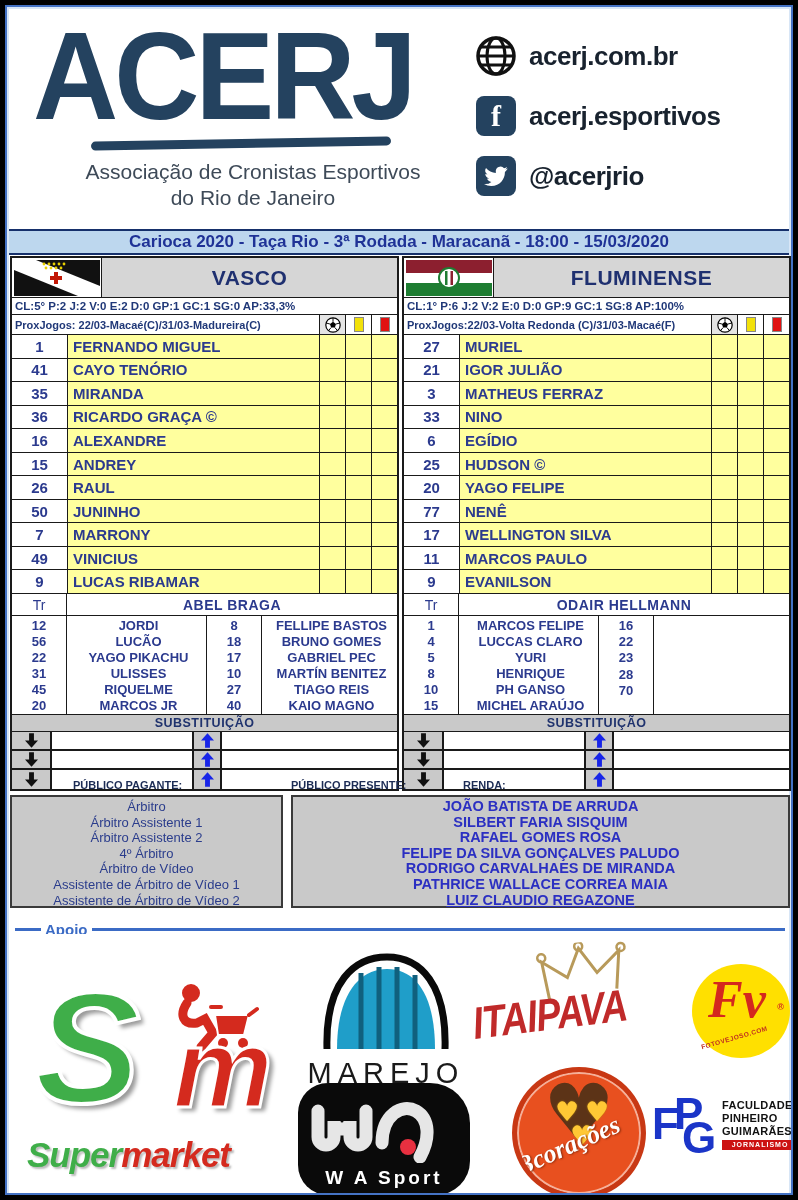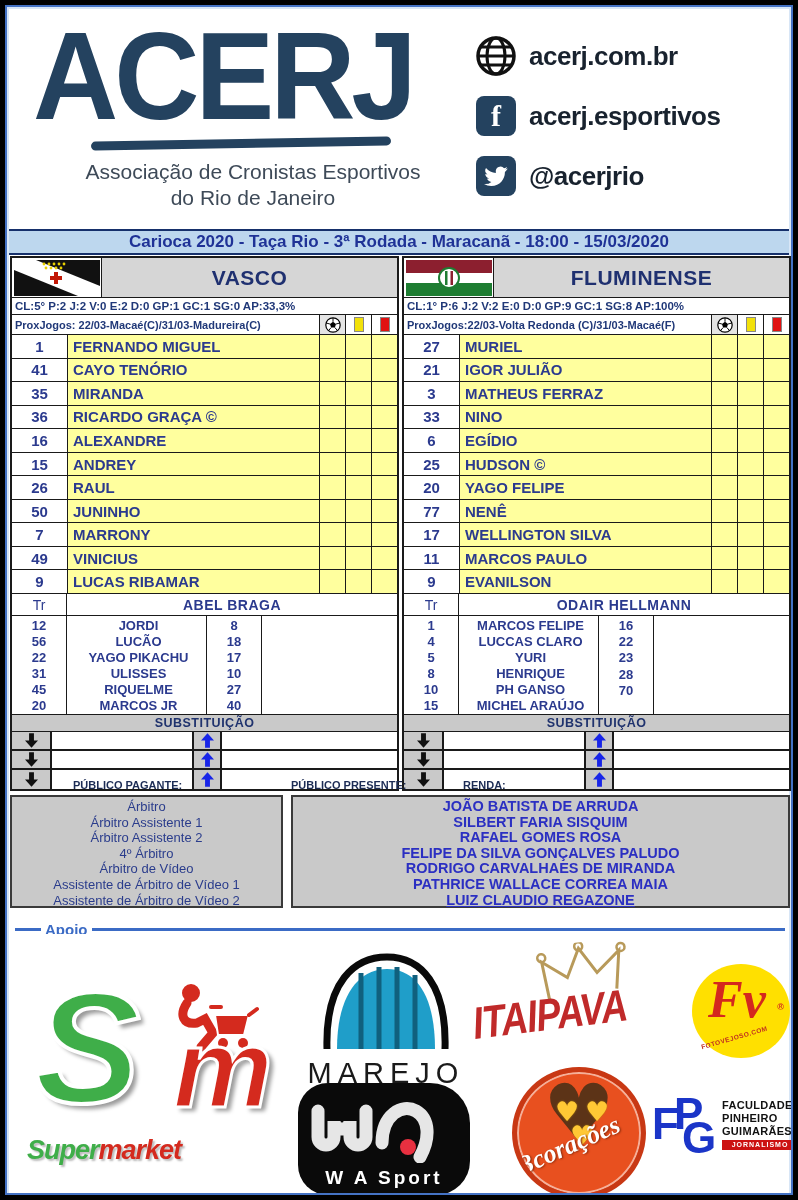--- a/index.html
+++ b/index.html
@@ -78,21 +78,21 @@
   
   .apoio { position:absolute; left:6px; top:912px; width:770px; display:flex; align-items:center; gap:4px; }
   .apoio .d1 { width:26px; height:3px; background:#3B6BC5; }
   .apoio .lb { color:#3B6BC5; font-weight:800; font-size:15px; }
   .apoio .d2 { flex:1; height:3px; background:#3B6BC5; }
   .sponsors { position:absolute; left:0; top:925px; width:100%; height:260px; background:#fff; }
 
   .sm-logo { position:absolute; left:16px; top:41px; width:275px; height:212px; }
   .sm-s { position:absolute; left:10px; top:-18px; font-size:158px; font-weight:900; color:#3FAE49; -webkit-text-stroke:4px #fff; text-shadow:5px 5px 4px #9a9a9a; font-style:italic; }
   .sm-m { position:absolute; left:148px; top:38px; font-size:112px; font-weight:900; color:#D42A1E; -webkit-text-stroke:3px #fff; text-shadow:5px 4px 4px #9a9a9a; font-style:italic; line-height:1; }
-  .sm-text { position:absolute; left:2px; top:160px; font-size:27px; font-weight:900; font-style:italic; letter-spacing:-1px; text-shadow:2px 2px 2px #bbb; white-space:nowrap; }
+  .sm-text { position:absolute; left:2px; top:160px; font-size:35px; font-weight:900; font-style:italic; letter-spacing:-1px; text-shadow:2px 2px 2px #bbb; white-space:nowrap; }
   .sm-text .g { color:#3FAE49; } .sm-text .r { color:#D42A1E; }
 
   .marejo { position:absolute; left:288px; top:15px; width:178px; height:145px; text-align:center; }
   .marejo-lb { position:absolute; left:0; top:108px; width:100%; font-size:29px; letter-spacing:6px; color:#1a1a1a; font-weight:500; }
 
   .itaipava { position:absolute; left:462px; top:12px; width:218px; height:125px; }
   .ita-txt { position:absolute; left:2px; top:52px; font-size:45px; font-weight:900; font-style:italic; color:#C02A2A; transform:rotate(-7deg) scaleX(0.82); transform-origin:left center; letter-spacing:-1px; white-space:nowrap; }
 
   .fv { position:absolute; left:679px; top:28px; width:106px; height:102px; }
   .fv-circle { position:absolute; left:4px; top:2px; width:98px; height:94px; background:#FFE000; border-radius:50%; }
@@ -324,20 +324,28 @@
               <div class="subline nm">MARCOS JR</div>
             </div>
       <div class="subscol sc-num2">
               <div class="subline">8</div>
               <div class="subline">18</div>
               <div class="subline">17</div>
               <div class="subline">10</div>
               <div class="subline">27</div>
               <div class="subline">40</div>
             </div>
+      <div class="subscol sc-name2">
+              <div class="subline nm">FELLIPE BASTOS</div>
+              <div class="subline nm">BRUNO GOMES</div>
+              <div class="subline nm">GABRIEL PEC</div>
+              <div class="subline nm">MARTÍN BENITEZ</div>
+              <div class="subline nm">TIAGO REIS</div>
+              <div class="subline nm">KAIO MAGNO</div>
+            </div>
     </div>
     <div class="subbar">SUBSTITUIÇÃO</div>
     <div class="subrow">
       <div class="arrcell">
               <svg width="13" height="15" viewBox="0 0 16 18">
                 <path d="M5 0 h6 v9 h5 L8 18 0 9 h5 z" fill="#111"></path>
               </svg>
             </div>
       <div class="blankcell1"></div>
       <div class="arrcell up">

